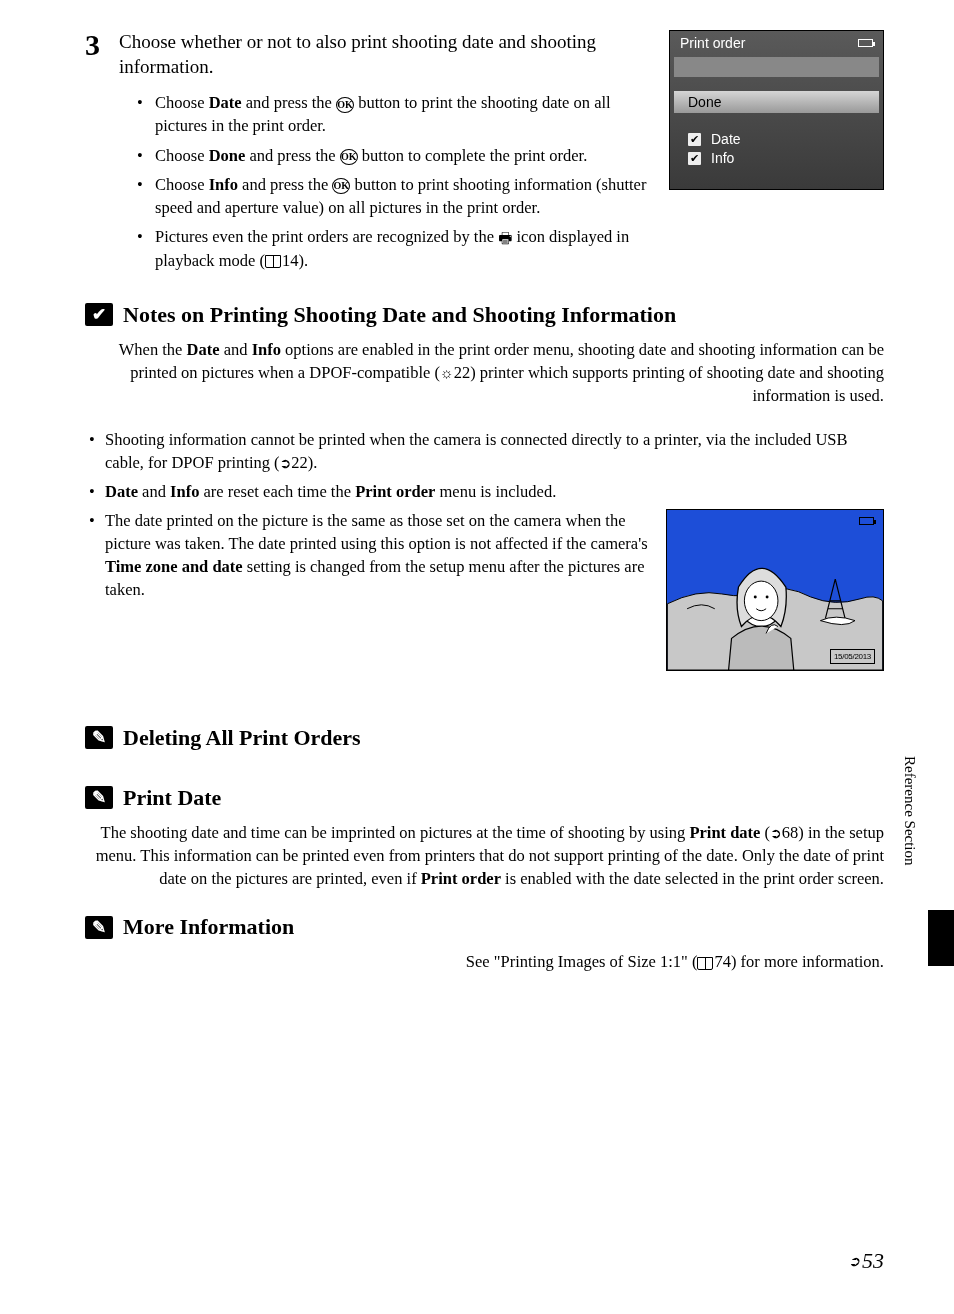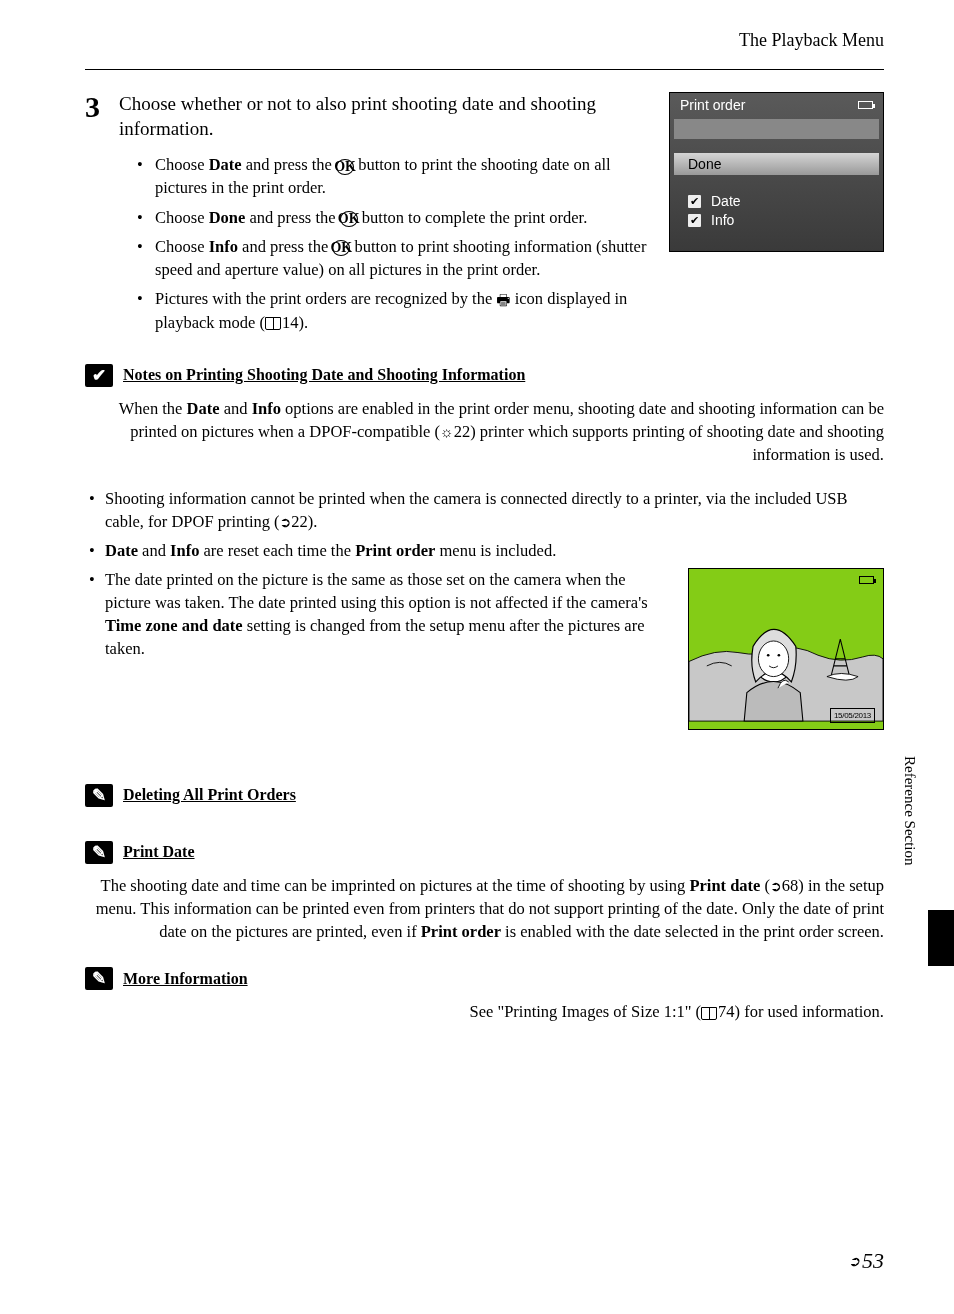--- a/index.html
+++ b/index.html
@@ -59,21 +59,21 @@
     left: -12px;
   }
   .ok-icon {
     display: inline-flex;
     align-items: center;
     justify-content: center;
     width: 18px;
     height: 16px;
     border: 1.5px solid #000;
     border-radius: 50%;
-    font-size: 14px;
+    font-size: 10px;
     font-weight: bold;
     vertical-align: middle;
     line-height: 1;
   }
   .print-icon {
     display: inline-block;
     font-size: 15px;
     vertical-align: middle;
   }
   .book-icon {
@@ -184,23 +184,22 @@
     background: #000;
     color: #fff;
     display: flex;
     align-items: center;
     justify-content: center;
     font-size: 17px;
     font-weight: bold;
     border-radius: 2px;
   }
   .note-title {
-    font-size: 16px;
+    font-size: 22px;
     font-weight: bold;
-    text-decoration: underline;
   }
   .note-para {
     font-size: 16.5px;
     line-height: 1.4;
     margin-bottom: 8px;
     text-align: right;
   }
   .note-bullets {
     list-style: none;
     padding-left: 14px;
@@ -213,26 +212,26 @@
     padding-left: 6px;
     margin-bottom: 6px;
   }
   .note-bullets li::before {
     content: "•";
     position: absolute;
     left: -10px;
   }
   .photo-box {
     float: right;
-    width: 196px;
+    width: 218px;
     height: 162px;
     border: 1.5px solid #000;
     margin-left: 14px;
     position: relative;
-    background: #84cc16;
+    background: #1d4ed8;
   }
   .photo-box svg { width: 100%; height: 100%; }
   .photo-date {
     position: absolute;
     bottom: 6px;
     right: 8px;
     border: 1px solid #000;
     font-size: 8px;
     padding: 1px 3px;
     font-family: Arial, sans-serif;
@@ -279,23 +278,20 @@
     align-items: center;
     gap: 2px;
   }
   .clearfix::after { content: ""; display: table; clear: both; }
   b { font-weight: bold; }
 </style>
 </head>
 <body>
 
 <div class="page">
-  <div class="header">
-    <span>The Playback Menu</span>
-  </div>
 
   <div class="screen-box">
     <div class="screen-header">
       <span>Print order</span>
       <span class="battery-icon"></span>
     </div>
     <div class="screen-bar"></div>
     <div class="screen-done">Done</div>
     <div class="screen-checks">
       <div class="screen-check-row">
@@ -317,21 +313,21 @@
         <li>
           <span>Choose </span><b>Date</b><span> and press the </span><span class="ok-icon">OK</span><span> button to print the shooting date on all pictures in the print order.</span>
         </li>
         <li>
           <span>Choose </span><b>Done</b><span> and press the </span><span class="ok-icon">OK</span><span> button to complete the print order.</span>
         </li>
         <li>
           <span>Choose </span><b>Info</b><span> and press the </span><span class="ok-icon">OK</span><span> button to print shooting information (shutter speed and aperture value) on all pictures in the print order.</span>
         </li>
         <li>
-          <span>Pictures with the print orders are recognized by the </span><span class="print-icon">🖶</span><span> icon displayed in playback mode (</span><span class="book-icon"></span><span>14</span><span>).</span>
+          <span>Pictures even the print orders are recognized by the </span><span class="print-icon">🖶</span><span> icon displayed in playback mode (</span><span class="book-icon"></span><span>14</span><span>).</span>
         </li>
       </ul>
     </div>
   </div>
 
   <div class="note-block clearfix">
     <div class="note-header">
       <div class="badge-square">✔</div>
       <div class="note-title">Notes on Printing Shooting Date and Shooting Information</div>
     </div>
@@ -385,21 +381,21 @@
       <span>The shooting date and time can be imprinted on pictures at the time of shooting by using </span><b>Print date</b><span> (</span><span class="ref-icon">➲</span><span>68</span><span>) in the setup menu. This information can be printed even from printers that do not support printing of the date. Only the date of print date on the pictures are printed, even if </span><b>Print order</b><span> is enabled with the date selected in the print order screen.</span>
     </p>
   </div>
 
   <div class="note-block">
     <div class="note-header">
       <div class="badge-square">✎</div>
       <div class="note-title">More Information</div>
     </div>
     <p class="note-para">
-      <span>See "Printing Images of Size 1:1" (</span><span class="book-icon"></span><span>74</span><span>) for used information.</span>
+      <span>See "Printing Images of Size 1:1" (</span><span class="book-icon"></span><span>74</span><span>) for more information.</span>
     </p>
   </div>
 
   <div class="side-text">Reference Section</div>
   <div class="side-black"></div>
 
   <div class="page-num">
     <span class="ref-icon">➲</span>
       <span>53</span>
   </div>

